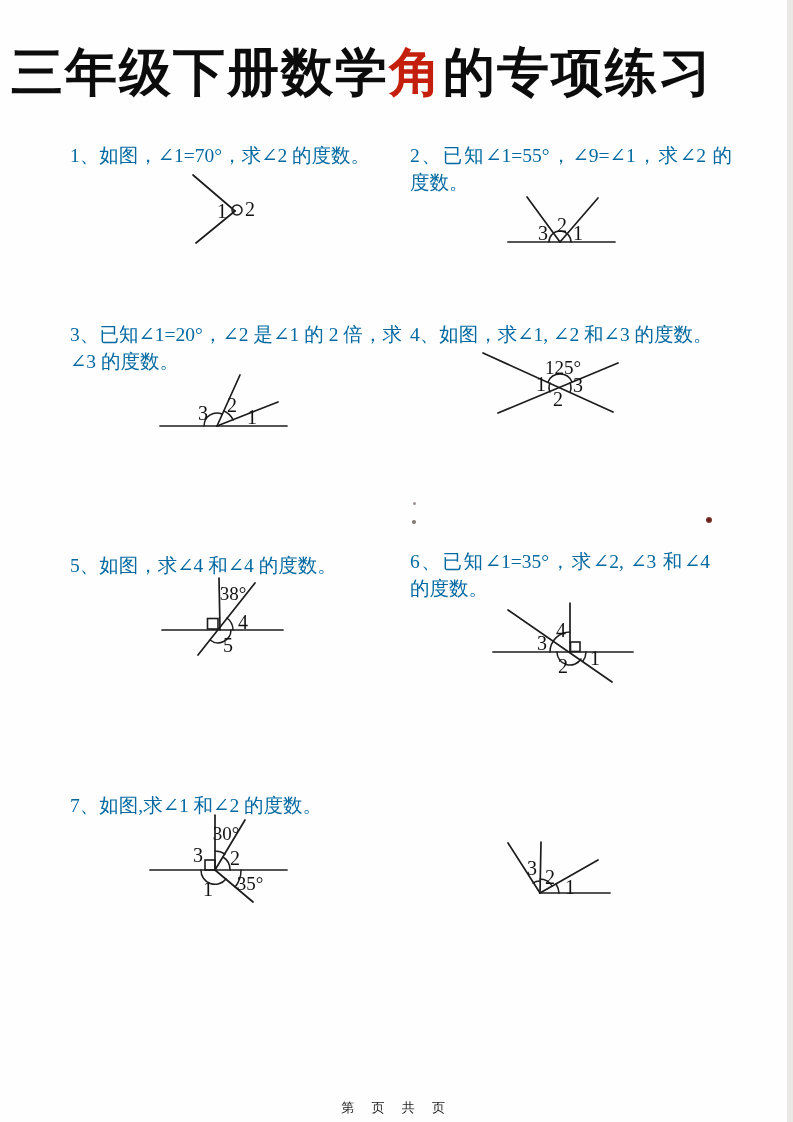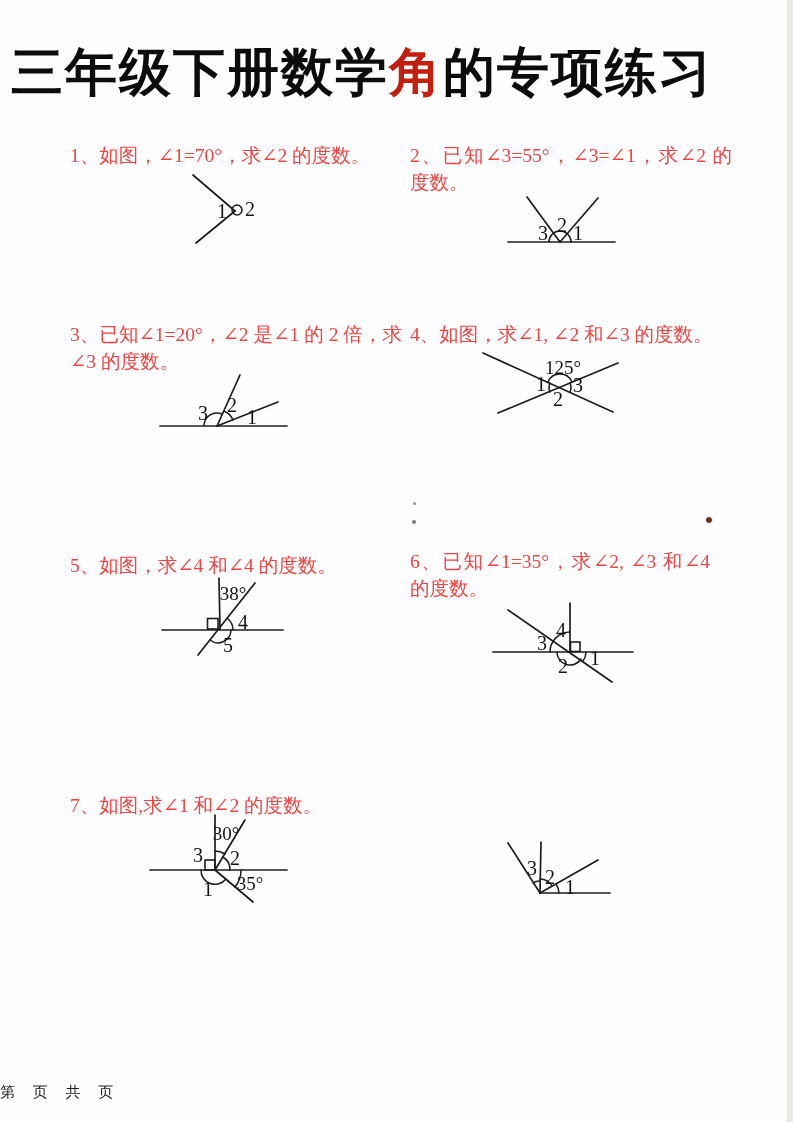--- a/index.html
+++ b/index.html
@@ -11,33 +11,33 @@
   .edge-shade{position:absolute;right:0;top:0;width:6px;height:100%;
     background:#eae8e5;}
   .title{
     position:absolute;left:0;right:10px;top:30px;margin:11px;
     font-family:"Liberation Sans","DejaVu Sans",sans-serif;
     font-weight:900;font-size:52px;line-height:1.2;letter-spacing:2px;color:#0c0c0c;
   }
   .title .hl{color:#c41e0c;}
   .prob{
     position:absolute;margin:0;font-size:19.5px;line-height:27px;
-    text-align:justify;color:#ef4444;
+    text-align:justify;color:#0369a1;
   }
   .diagram{position:absolute;overflow:visible;}
   .diagram line,.diagram path{stroke:#1c1c1c;stroke-width:1.7;fill:none;stroke-linecap:round;}
   .diagram path.arc{stroke-width:1.5;}
   .diagram rect.sq{stroke:#1c1c1c;stroke-width:1.6;fill:none;}
   .diagram circle.vc{stroke:#1c1c1c;stroke-width:1.5;fill:none;}
   .diagram text{font-family:"Liberation Serif","DejaVu Serif",serif;
     font-size:20px;fill:#121212;text-anchor:middle;}
   .diagram text.deg{font-size:19px;}
   .footer{
-    position:absolute;left:0;right:0;top:1083px;margin:0;text-align:left;
-    font-size:15px;letter-spacing:7px;color:#1d1d1d;
+    position:absolute;left:0;right:0;top:1083px;margin:16px;text-align:center;
+    font-size:13px;letter-spacing:7px;color:#1d1d1d;
   }
   .dot{position:absolute;border-radius:50%;}
   .dot-g1{left:413px;top:502px;width:3px;height:3px;background:#9a9390;}
   .dot-g2{left:412px;top:520px;width:4px;height:4px;background:#7d7672;}
   .dot-r{left:706px;top:517px;width:6px;height:6px;background:#6b241c;box-shadow:inset 0 0 1px #e8b6a6;}
 </style>
 </head>
 <body>
 
 <div class="page">
@@ -48,21 +48,21 @@
 
   <p class="prob" style="left:70px;top:142px;width:330px">1、如图，∠1=70°，求∠2 的度数。</p>
   <svg class="diagram" style="left:170px;top:168px" width="120" height="85" viewBox="0 0 120 85">
     <line x1="23" y1="7" x2="65" y2="43"></line>
     <line x1="65" y1="43" x2="26" y2="75"></line>
     <circle class="vc" cx="67" cy="42" r="5"></circle>
     <text x="52" y="50">1</text>
     <text x="80" y="48">2</text>
   </svg>
 
-  <p class="prob" style="left:410px;top:142px;width:322px">2、已知∠3=55°，∠3=∠1，求∠2 的度数。</p>
+  <p class="prob" style="left:410px;top:142px;width:322px">2、已知∠1=55°，∠9=∠1，求∠2 的度数。</p>
   <svg class="diagram" style="left:490px;top:180px" width="140" height="75" viewBox="0 0 140 75">
     <line x1="18" y1="62" x2="125" y2="62"></line>
     <line x1="70" y1="62" x2="37" y2="17"></line>
     <line x1="70" y1="62" x2="108" y2="18"></line>
     <path class="arc" d="M 59,62 A 11,11 0 0 1 81,62"></path>
     <text x="53" y="60">3</text>
     <text x="72" y="52">2</text>
     <text x="88" y="60">1</text>
   </svg>
 

